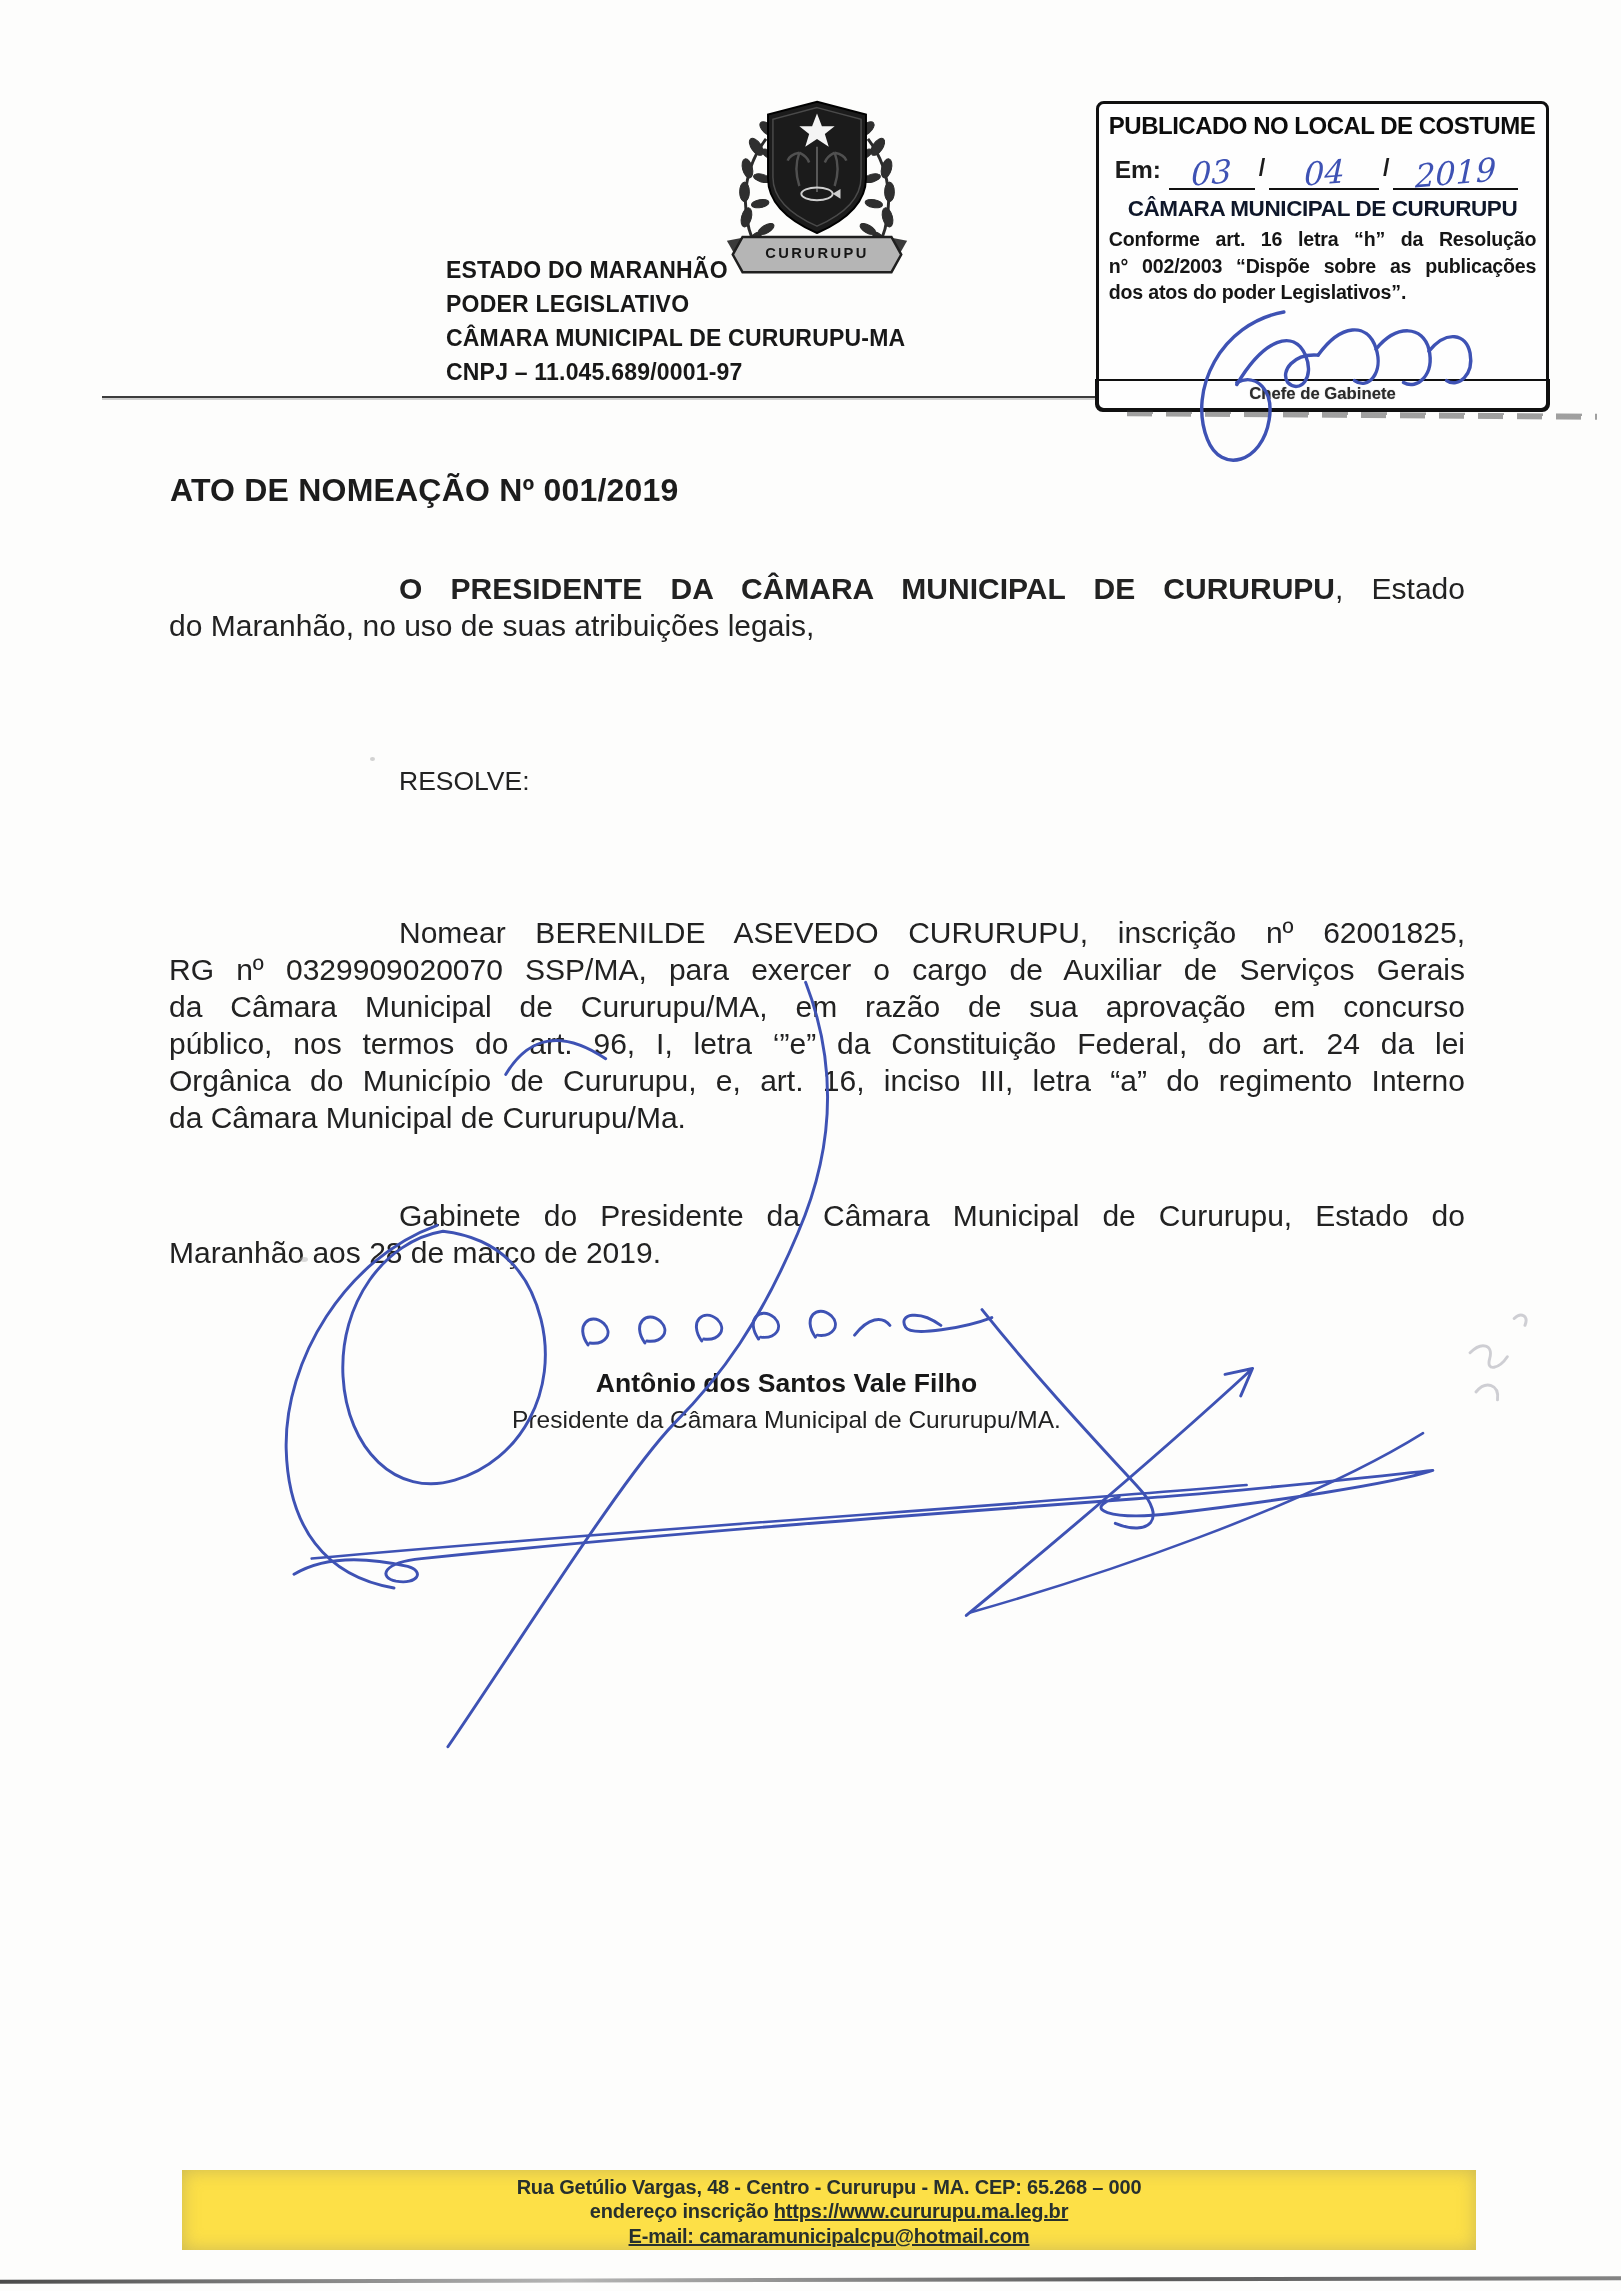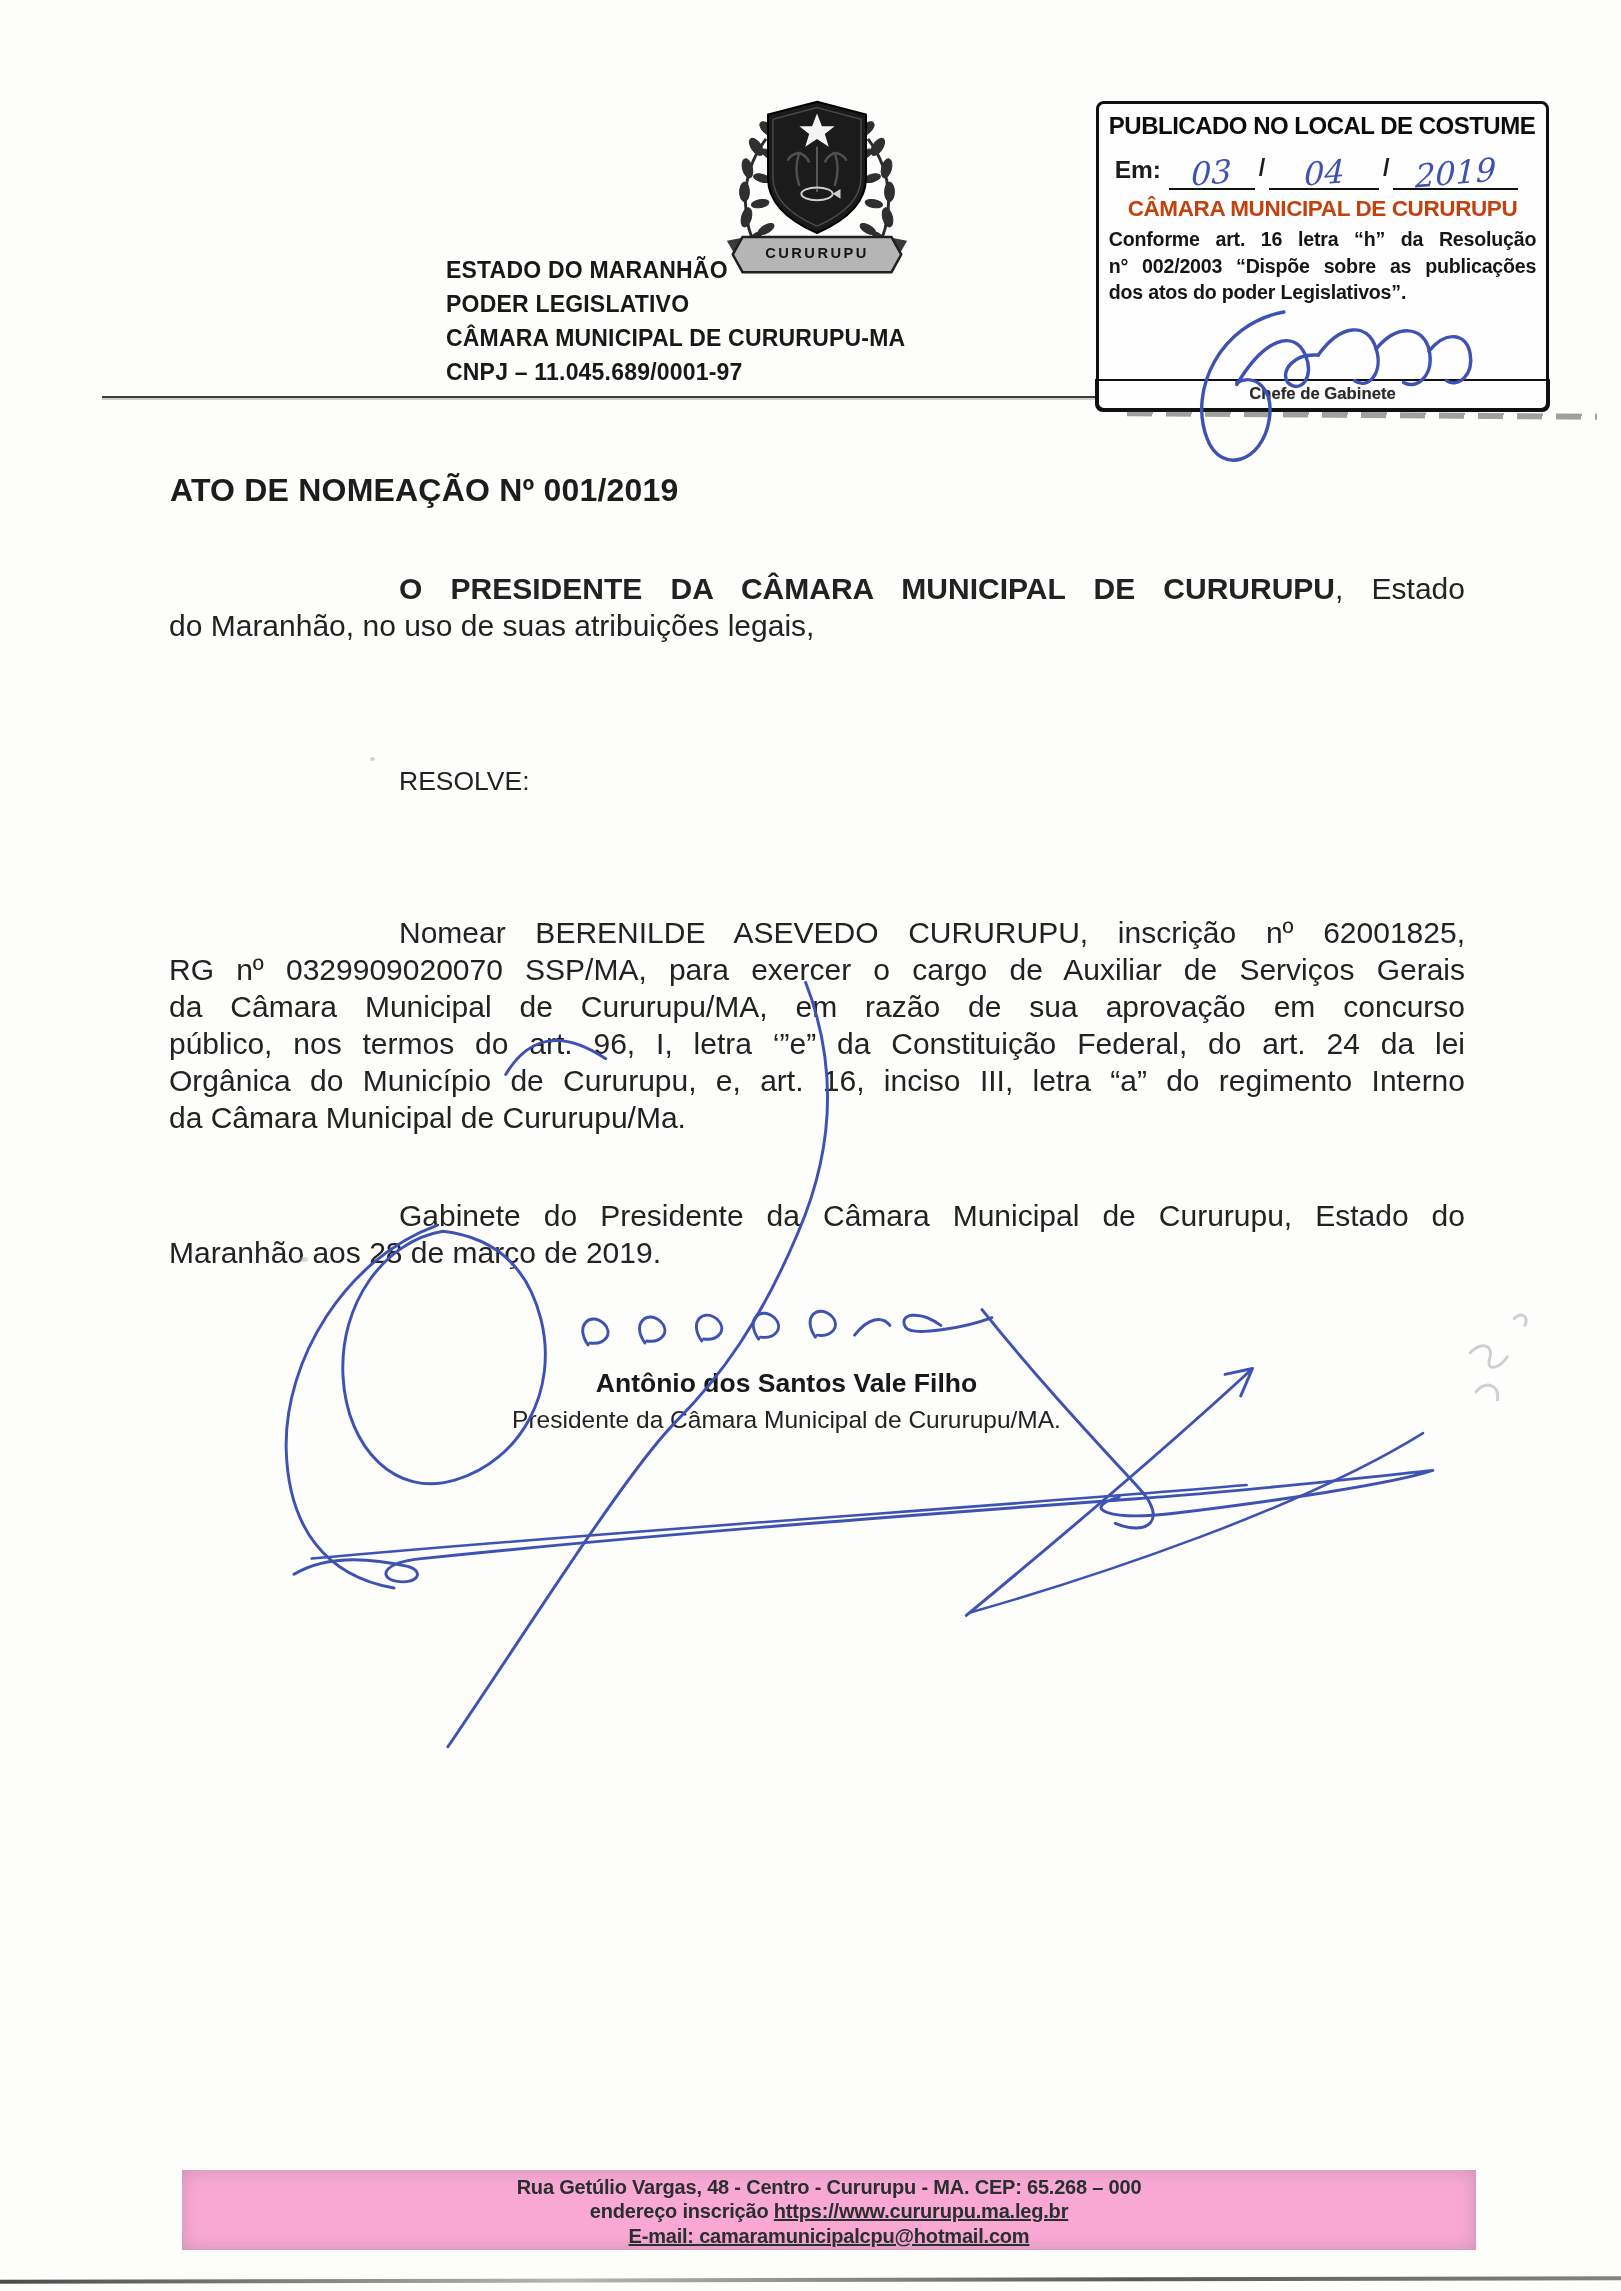--- a/index.html
+++ b/index.html
@@ -16,21 +16,21 @@
          border:3.9px solid #101010;border-radius:7.8px;background:rgba(255,255,255,.55);box-sizing:border-box;}
   .stamp-inner{position:absolute;left:9.8px;right:9.8px;top:7.8px;}
   .stamp-title{font-size:24px;font-weight:bold;letter-spacing:-0.5px;color:#0d0d0d;white-space:nowrap;}
   .stamp-date{display:flex;align-items:center;margin:9.8px 2px 3.9px 5.9px;height:41px;}
   .em-label{font-size:24.5px;font-weight:bold;margin-right:7.8px;}
   .dseg{border-bottom:2.9px solid #111;text-align:center;position:relative;}
   .dseg.d1{width:86px;} .dseg.d2{width:110px;} .dseg.d3{width:125px;}
   .hand{display:inline-block;font-family:"DejaVu Serif",serif;font-style:italic;font-size:32px;
         color:#3e52b4;transform:rotate(-5deg) skewX(-6deg);position:relative;top:3.9px;}
   .dsep{font-size:23.5px;font-weight:bold;margin:0 3.9px;position:relative;top:-2px;}
-  .stamp-org{font-size:22.5px;font-weight:bold;letter-spacing:-0.4px;text-align:center;margin-top:5.9px;white-space:nowrap;color:#c2410c;}
+  .stamp-org{font-size:22.5px;font-weight:bold;letter-spacing:-0.4px;text-align:center;margin-top:5.9px;white-space:nowrap;color:#0f172a;}
   .stamp-notes{margin-top:3.9px;}
   .snote{font-size:19.6px;font-weight:bold;line-height:26.5px;letter-spacing:-0.2px;color:#151515;}
   .sj{text-align:justify;text-align-last:justify;}
   .stamp-footer{position:absolute;left:-3.9px;right:-3.9px;bottom:-3.9px;height:33px;border:3.9px solid #101010;
                 border-radius:0 0 7.8px 7.8px;border-top-width:2.9px;box-sizing:border-box;text-align:center;}
   .stamp-role{font-size:16.7px;font-weight:bold;color:#2b2b2b;line-height:25.5px;text-shadow:0 0 1px rgba(60,60,60,.5);}
   .stamp-smudge{position:absolute;left:1127px;top:412px;width:470px;height:5.9px;opacity:.45;
     background:repeating-linear-gradient(90deg,#2e2e2e 0 25.5px,transparent 25.5px 39px);transform:rotate(.4deg);}
   
   .doc-title{position:absolute;left:170px;top:472px;font-size:32px;font-weight:bold;letter-spacing:0.2px;}
@@ -164,21 +164,21 @@
 
   <div class="bodyline ind j">Gabinete do Presidente da Câmara Municipal de Cururupu, Estado do</div>
       <div class="bodyline">Maranhão aos 28 de março de 2019.</div>
     </div>
 
   <div class="sig-block">
     <div class="sig-name">Antônio dos Santos Vale Filho</div>
     <div class="sig-role">Presidente da Câmara Municipal de Cururupu/MA.</div>
   </div>
 
-  <div class="footer" style="background: #f9a8d4;">
+  <div class="footer" style="background: #fde047;">
     <div class="fline">Rua Getúlio Vargas, 48 - Centro - Cururupu - MA. CEP: 65.268 – 000</div>
     <div class="fline"><span>endereço inscrição </span><span class="u">https://www.cururupu.ma.leg.br</span></div>
     <div class="fline u">E-mail: camaramunicipalcpu@hotmail.com</div>
   </div>
 
   <div class="scanline"></div>
 
   <div class="speck" style="left:370px;top:757px;width:4.9px;height:3.9px;opacity:.6;"></div>
   <div class="speck" style="left:300px;top:1257px;width:7.8px;height:4.9px;opacity:.5;"></div>
 

